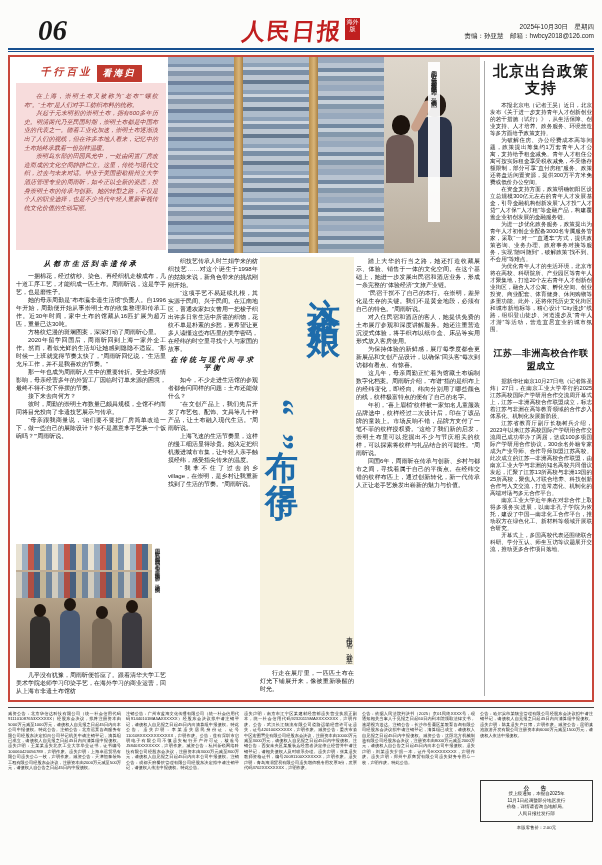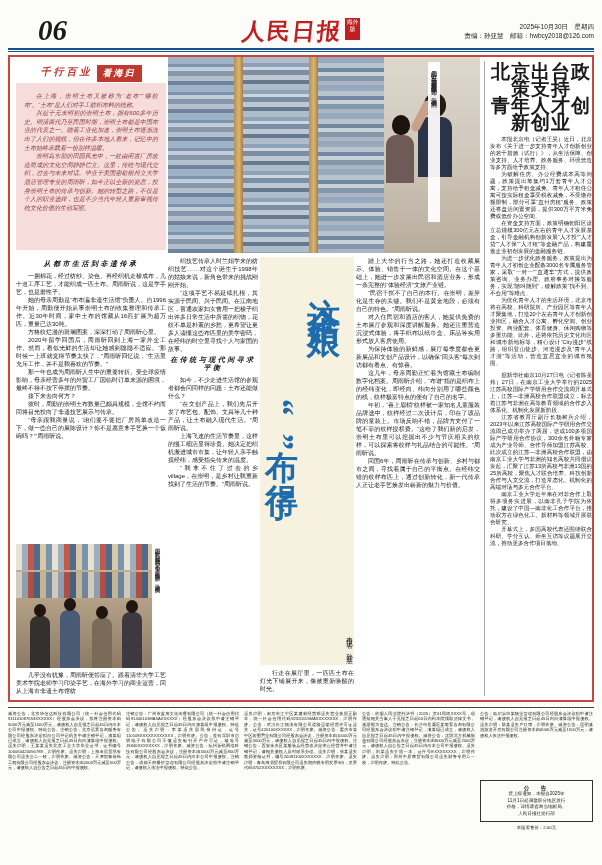--- a/index.html
+++ b/index.html
@@ -81,21 +81,21 @@
   .hl-line { color:#1e6cab; font-family:"Liberation Serif",serif; font-weight:bold;
     font-size:33px; line-height:42px; letter-spacing:9px; }
   .hl-line.l2 { margin-top:128px; }
   .byline-v { writing-mode:vertical-rl; font-size:6.5px; color:#333; letter-spacing:2px;
     align-self:flex-end; margin-top:auto; padding-bottom:4px; }
   .panel-below { left:250px; top:612px; width:94px; height:28px; overflow:hidden;
     font-size:6px; line-height:8px; }
   
   .side-rule { left:474px; top:4px; bottom:4px; width:0; border-left:1px solid #aaa; }
   .sidebar { left:480px; top:4px; width:102px; height:636px; overflow:hidden; }
-  .side-title1 { font-family:"Liberation Serif",serif; font-weight:bold; font-size:19px;
+  .side-title1 { font-family:"Liberation Serif",serif; font-weight:bold; font-size:15px;
     line-height:17px; text-align:center; letter-spacing:1px; margin-top:2px; }
   .side-body { font-size:5.6px; line-height:7px; margin-top:5px; }
   .side-title2 { font-family:"Liberation Serif",serif; font-weight:bold; font-size:9px;
     text-align:center; margin-top:14px; letter-spacing:0.5px; }
   
   .classifieds { position:absolute; left:8px; top:707px; width:586px; height:153px;
     border-top:1px solid #444; padding-top:3px; display:flex; gap:5px; }
   .cls-col { width:113px; height:148px; overflow:hidden; font-size:4.2px; line-height:5.4px;
     color:#222; text-align:justify; }
   .cls-right { width:113px; display:flex; flex-direction:column; }
@@ -210,31 +210,31 @@
     <p class="p">这几年，母亲周勤正忙着为馆藏土布编制数字化档案。周雨昕介绍，“布谱”指的是织布上的经纬变化，即经向、纬向分别用了哪些颜色的线，纹样极富特点的便有了自己的名字。</p>
     <p class="p">年初，“喜上眉梢”纹样被一家知名儿童服装品牌选中，纹样经过二次设计后，印在了该品牌的童装上。市场反响不错，品牌方支付了一笔不菲的纹样授权费。“这给了我们新的启发，崇明土布里可以挖掘出不少与节庆相关的纹样，可以探索将纹样与礼品结合的可能性。”周雨昕说。</p>
     <p class="p">回国6年，周雨昕在传承与创新、乡村与都市之间，寻找着属于自己的平衡点。在经纬交错的纹样布匹上，通过创新转化，新一代传承人正让老手艺焕发出崭新的魅力与价值。</p>
   </div>
 
   <div class="abs side-rule"></div>
   <div class="abs sidebar">
     <div>
       <div class="side-title1">
         <div>北京出台政策支持</div>
-        <div>青年人才创新创业</div>
       </div>
       <div class="side-body">
         <p class="p">本报北京电（记者王昊）近日，北京发布《关于进一步支持青年人才创新创业的若干措施（试行）》，从生活保障、创业支持、人才培养、政务服务、环境营造等多方面给予政策支持。</p>
         <p class="p">为破解住房、办公经费成本高等问题，政策提出筹集约1万套青年人才公寓，支持给予租金减免。青年人才租住公寓可按实际租金享受税收减免，不受缴存额限制，部分可享“直付房租”服务。政策还将盘活闲置资源，提供300万平方米免费或低价办公空间。</p>
         <p class="p">在资金支持方面，政策明确朝阳区设立总规模300亿元左右的青年人才发展基金，引导金融机构创新发展“人才投”“人才贷”“人才保”“人才租”等金融产品，构建覆盖企业初创发展的金融服务链。</p>
         <p class="p">为进一步优化政务服务，政策提出为青年人才初创企业配备3000名专属服务管家，采取“一对一”“直通车”方式，提供政策咨询、业务办理、政府事务对接等服务，实现“随叫随到”，破解政策“找不到、不会用”等难点。</p>
         <p class="p">为优化青年人才的生活环境，北京市将在高校、科研院所、产业园区等青年人才聚集地，打造20个左右青年人才创新创业街区，融合人才公寓、孵化空间、创业投资、商业配套、体育健身、休闲购物等多重功能。此外，还将依托历史文化街区和城市新地标等，精心设计“City漫步”线路，组织登山徒步、河道漫步及“青年人才游”等活动，营造宜居宜业的城市氛围。</p>
       </div>
     </div>
     <div>
+      <div class="side-title2">江苏—非洲高校合作联盟成立</div>
       <div class="side-body">
         <p class="p">据新华社南京10月27日电（记者陈圣炜）27日，在南京工业大学举行的2025江苏高校国际产学研用合作交流周开幕式上，江苏—非洲高校合作联盟成立，标志着江苏与非洲在高等教育领域的合作步入体系化、机制化发展新阶段。</p>
         <p class="p">江苏省教育厅副厅长杨树兵介绍，2023年以来江苏高校国际产学研用合作交流周已成功举办了两届，达成100多项国际产学研用合作协议，300余名外籍专家成为产业导师、合作导师加盟江苏高校。此次成立的江苏—非洲高校合作联盟，由南京工业大学与非洲的知名高校共同倡议发起，汇聚了江苏13所高校与非洲13国的25所高校，聚焦人才联合培养、科技创新合作与人文交流，打造常态化、机制化的高端对话与多元合作平台。</p>
         <p class="p">南京工业大学近年来在对非合作上取得多项务实进展，以南非孔子学院为依托，建设了中国—南非化工合作平台，推动双方在绿色化工、新材料等领域开展联合研究。</p>
         <p class="p">开幕式上，多国高校代表还围绕联合科研、学分互认、师生互访等议题展开交流，推动更多合作项目落地。</p>
       </div>
     </div>
   </div>
 </div>
 

